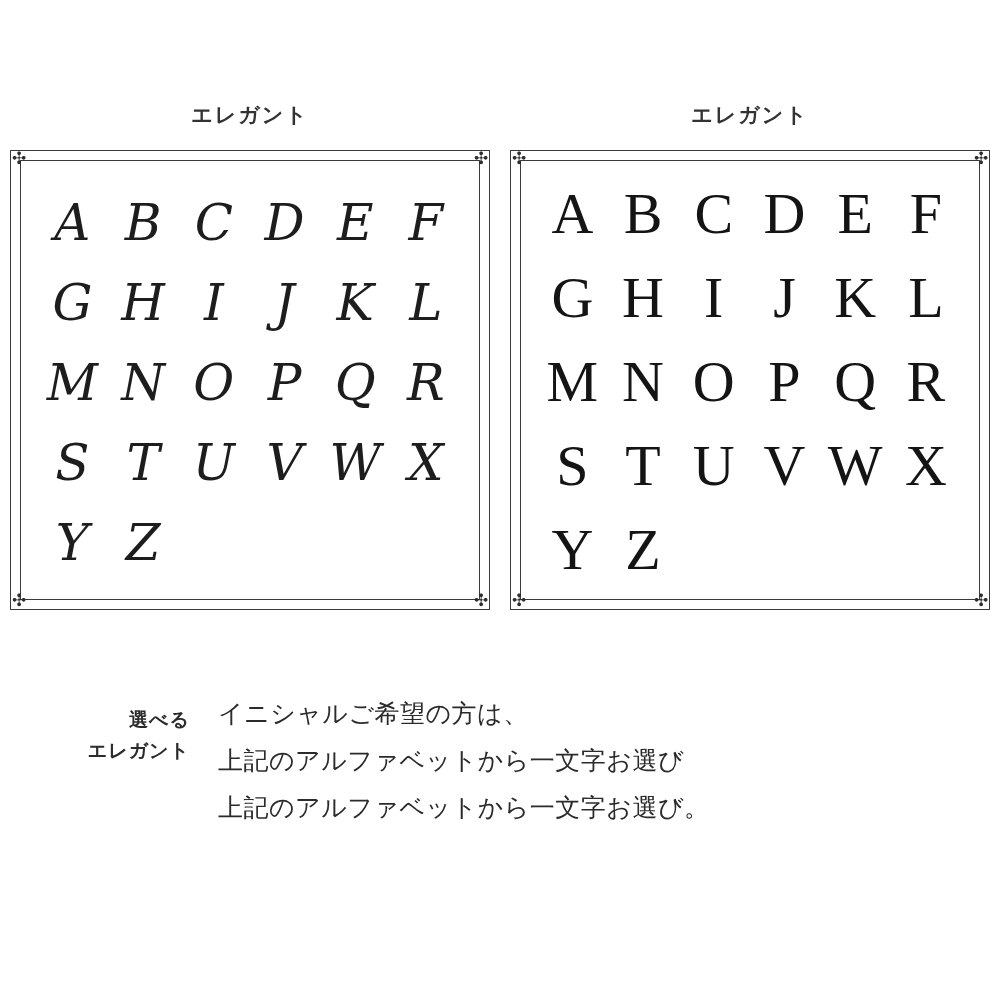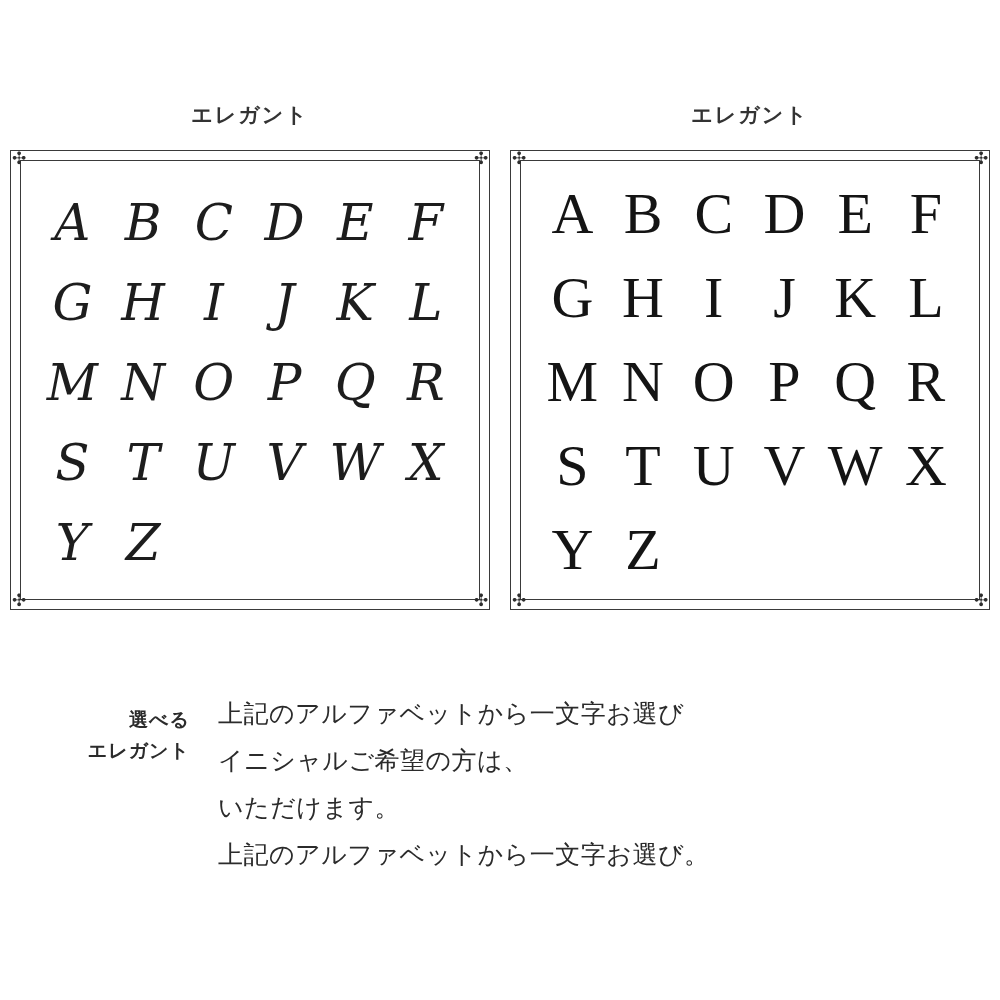--- a/index.html
+++ b/index.html
@@ -249,20 +249,19 @@
     </div>
 
   </div>
 
   <div class="desc">
     <div class="desc-label">
       <div>選べる</div>
       <div>エレガント</div>
     </div>
     <div class="desc-body">
+      <div class="desc-line">イニシャルご希望の方は、</div>
       <div class="desc-line">上記のアルファベットから一文字お選び</div>
-      <div class="desc-line">イニシャルご希望の方は、</div>
-      <div class="desc-line">いただけます。</div>
       <div class="desc-line">上記のアルファベットから一文字お選び。</div>
     </div>
   </div>
 
 </div>
 
 </body></html>

